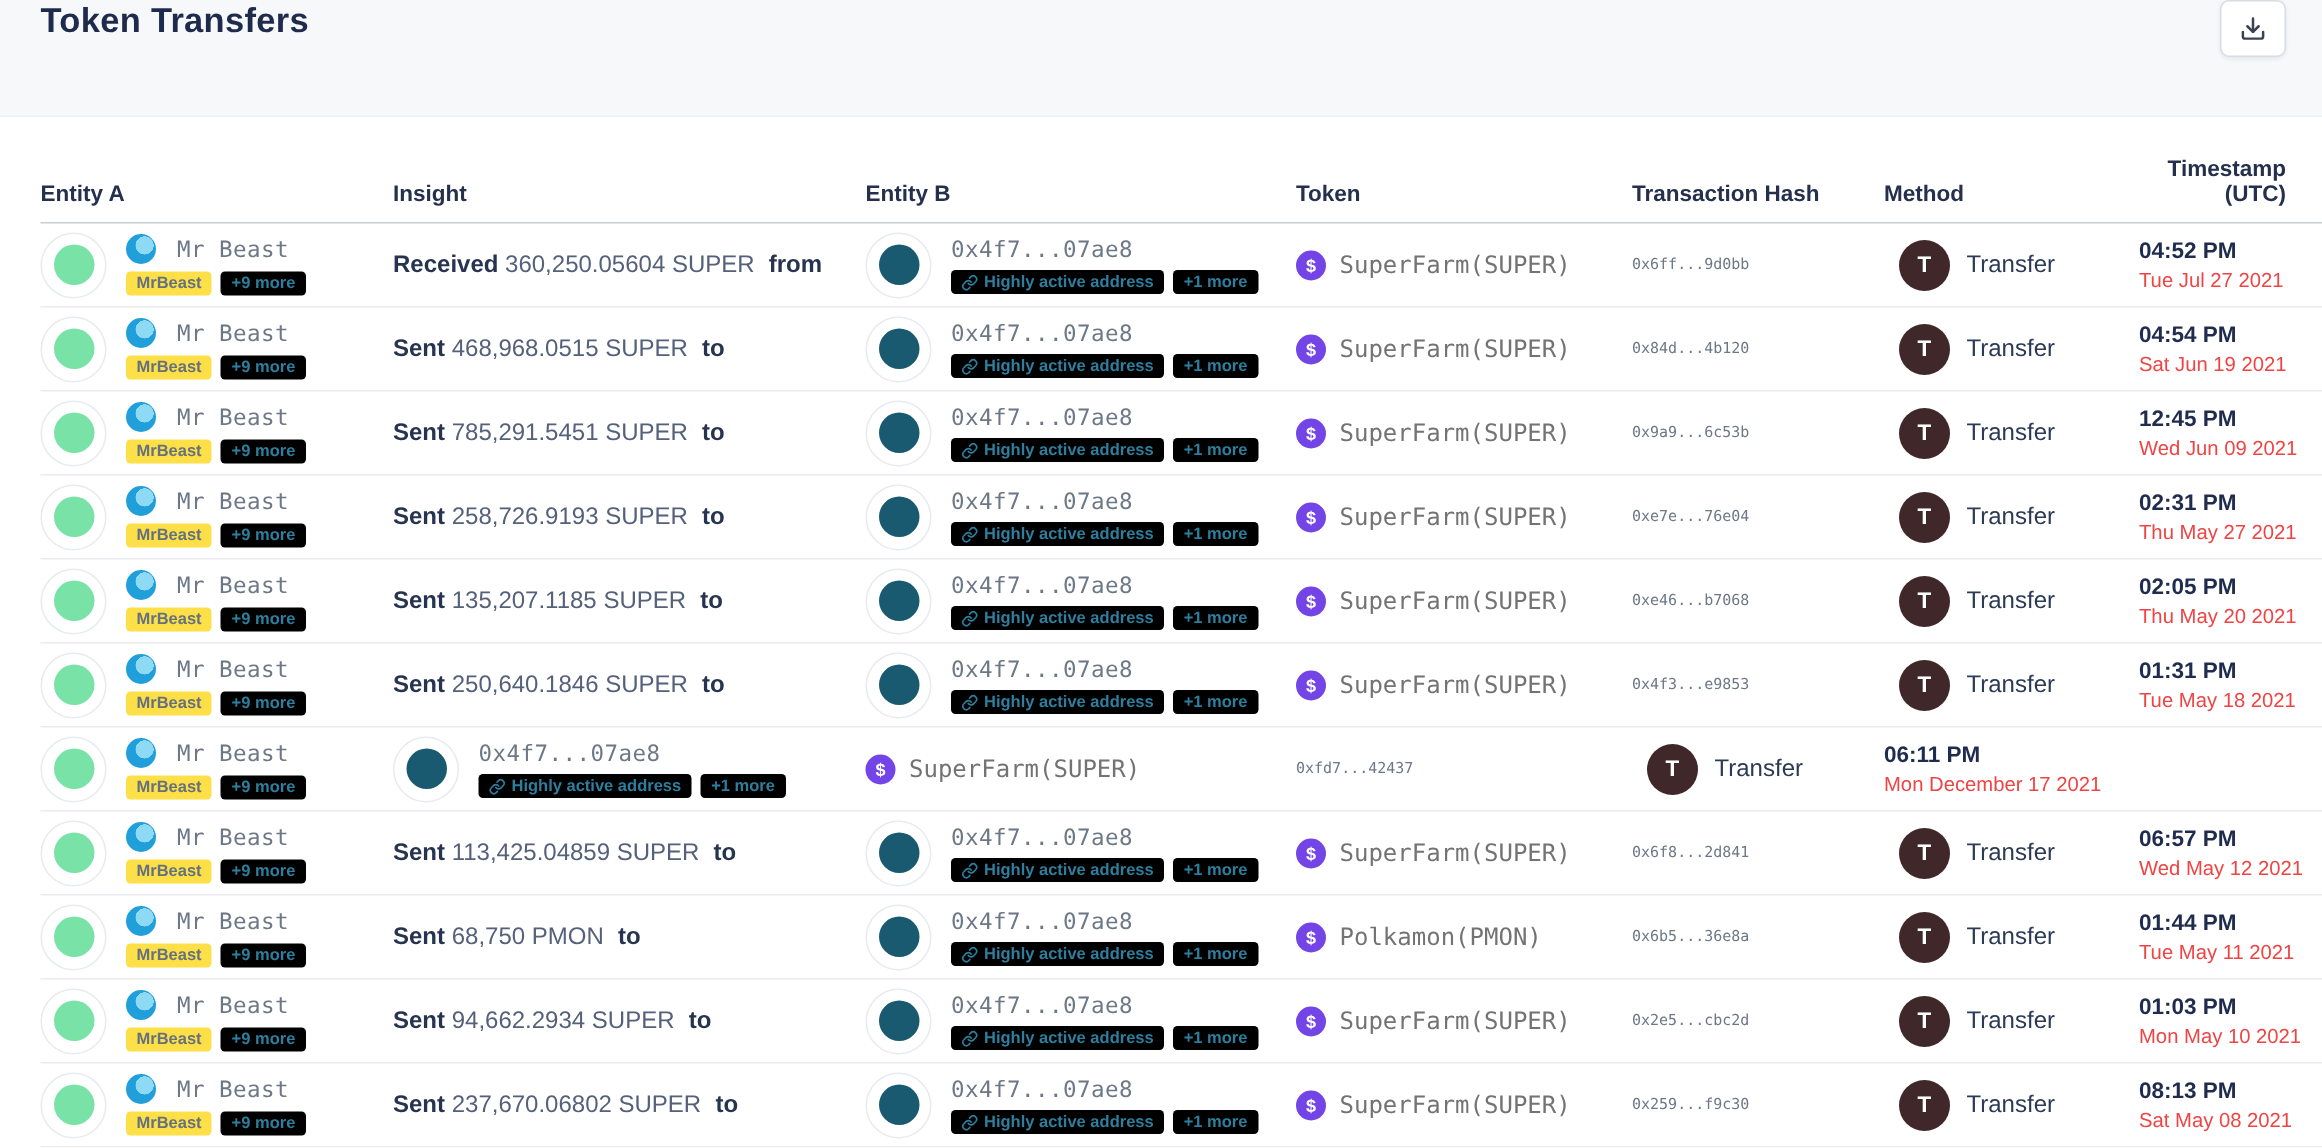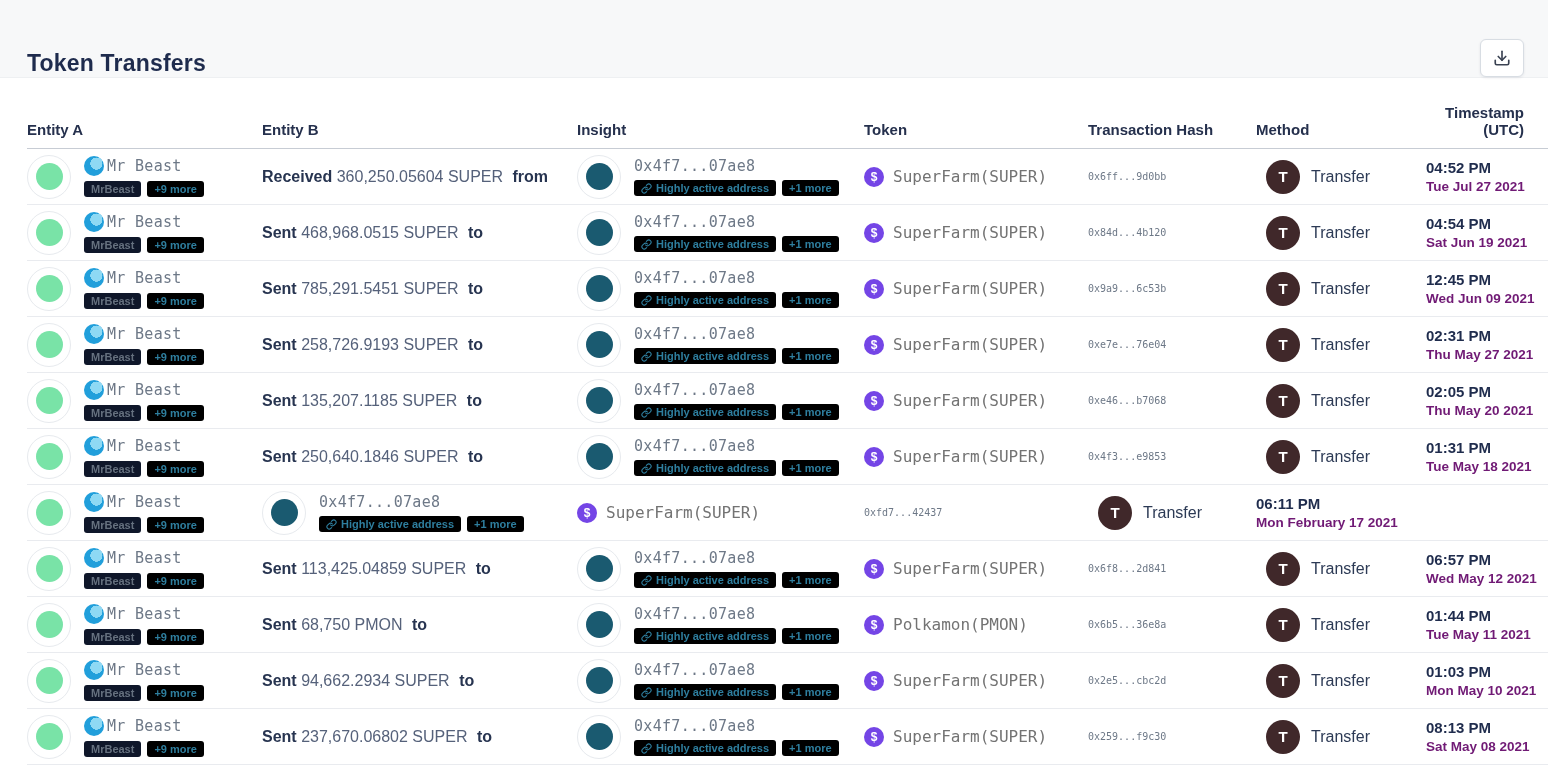--- a/index.html
+++ b/index.html
@@ -2,21 +2,21 @@
 <html><head>
 <meta charset="utf-8">
 <style>
   * { margin: 0; padding: 0; box-sizing: border-box; }
   html, body { width: 1548px; height: 765px; overflow: hidden; background: #fff; }
   body { font-family: "Liberation Sans", sans-serif; }
 
   
   .topbar {
     height: 78px; background: #f7f8f9; border-bottom: 1px solid #eef0f2;
-    display: flex; align-items: flex-end; justify-content: space-between;
+    display: flex; align-items: flex-start; justify-content: space-between;
     padding: 0 24px 0 27px;
   }
   .title { font-size: 23px; font-weight: 700; color: #1e2b4d; letter-spacing: .2px; }
   .download-btn {
     width: 44px; height: 38px; background: #fff; border: 1px solid #d8dde3;
     border-radius: 6px; display: flex; align-items: center; justify-content: center;
     box-shadow: 0 1px 3px rgba(20,30,60,.08); cursor: pointer;
   }
 
   
@@ -36,35 +36,35 @@
   .entity-cell { gap: 13px; }
   .avatar-ring {
     width: 44px; height: 44px; border-radius: 50%; background: #fff;
     border: 1px solid #e7eaee; display: flex; align-items: center; justify-content: center;
     flex: 0 0 44px; cursor: pointer;
   }
   .dot { width: 27px; height: 27px; border-radius: 50%; }
   .dot-green { background: #79e3a7; }
   .dot-teal { background: #1a5a70; }
   .entity-info { display: flex; flex-direction: column; justify-content: center; }
-  .entity-top { display: flex; align-items: center; gap: 3px; }
+  .entity-top { display: flex; align-items: center; gap: 14px; }
   .mrbeast-avatar {
     width: 20px; height: 20px; border-radius: 50%; flex: 0 0 20px;
     background: radial-gradient(circle at 62% 38%, #8ed9f4 0 34%, #219fdb 35%);
   }
   .entity-name, .entity-address {
     font-family: "DejaVu Sans Mono", monospace; font-size: 15px; color: #6d7887;
     letter-spacing: .3px; cursor: pointer; white-space: nowrap;
   }
   .badges { display: flex; gap: 6px; margin-top: 5px; }
   .badge {
     font-size: 11px; font-weight: 700; padding: 2px 7px; border-radius: 3px;
     white-space: nowrap; cursor: pointer; display: inline-flex; align-items: center; gap: 4px;
   }
-  .badge-gray { background: #0f172a; color: #66717f; }
+  .badge-gray { background: #fde047; color: #66717f; }
   .badge-cyan { background: #000000; color: #2e7e9e; }
   .badge svg { flex: 0 0 auto; }
 
   
   .insight-cell { font-size: 16px; color: #55617a; white-space: nowrap; overflow: hidden; display: block; line-height: 56px; }
   .insight-cell .strong { font-weight: 700; color: #273450; }
   .insight-cell .dir { margin-left: 5px; text-align: right; }
 
   
   .token-cell { gap: 9px; }
@@ -83,41 +83,41 @@
   .method-icon {
     width: 34px; height: 34px; border-radius: 50%; background: #40282a; color: #fff;
     font-size: 15px; font-weight: 700; display: flex; align-items: center; justify-content: center;
     flex: 0 0 34px;
   }
   .method-label { font-size: 16px; color: #2c3a55; }
 
   
   .time-cell { display: flex; flex-direction: column; align-items: flex-start; justify-content: center; }
   .time { font-size: 15px; font-weight: 700; color: #1f2c4d; white-space: nowrap; }
-  .date { font-size: 13.5px; color: #701a75; margin-top: 3px; white-space: nowrap; font-weight: bold; }
+  .date { font-size: 13.5px; color: #ef4444; margin-top: 3px; white-space: nowrap; }
 </style>
 </head>
 <body>
 
 <div class="topbar">
   <h1 class="title">Token Transfers</h1>
   <button class="download-btn">
     <svg width="18" height="18" viewBox="0 0 24 24" fill="none" stroke="#3a4252" stroke-width="2.2" stroke-linecap="round" stroke-linejoin="round">
       <path d="M21 15v4a2 2 0 0 1-2 2H5a2 2 0 0 1-2-2v-4"></path>
       <path d="M7 10l5 5 5-5"></path>
       <path d="M12 15V3"></path>
     </svg>
   </button>
 </div>
 
 <div class="table">
   <div class="thead grid-cols">
     <div class="th">Entity A</div>
+    <div class="th">Insight</div>
     <div class="th">Entity B</div>
-    <div class="th">Insight</div>
     <div class="th">Token</div>
     <div class="th">Transaction Hash</div>
     <div class="th">Method</div>
     <div class="th th-right">Timestamp (UTC)</div>
   </div>
   <div>
   <div class="row grid-cols">
 
     <div class="cell entity-cell">
       <div class="avatar-ring">
@@ -562,21 +562,21 @@
       <span class="hash">0xfd7...42437</span>
     </div>
 
     <div class="cell method-cell">
       <span class="method-icon">T</span>
       <span class="method-label">Transfer</span>
     </div>
 
     <div class="time-cell">
       <div class="time">06:11 PM</div>
-      <div class="date">Mon February 17 2021</div>
+      <div class="date">Mon December 17 2021</div>
     </div>
 
   </div>
 
   <div class="row grid-cols">
 
     <div class="cell entity-cell">
       <div class="avatar-ring">
         <div class="dot dot-green"></div>
       </div>

